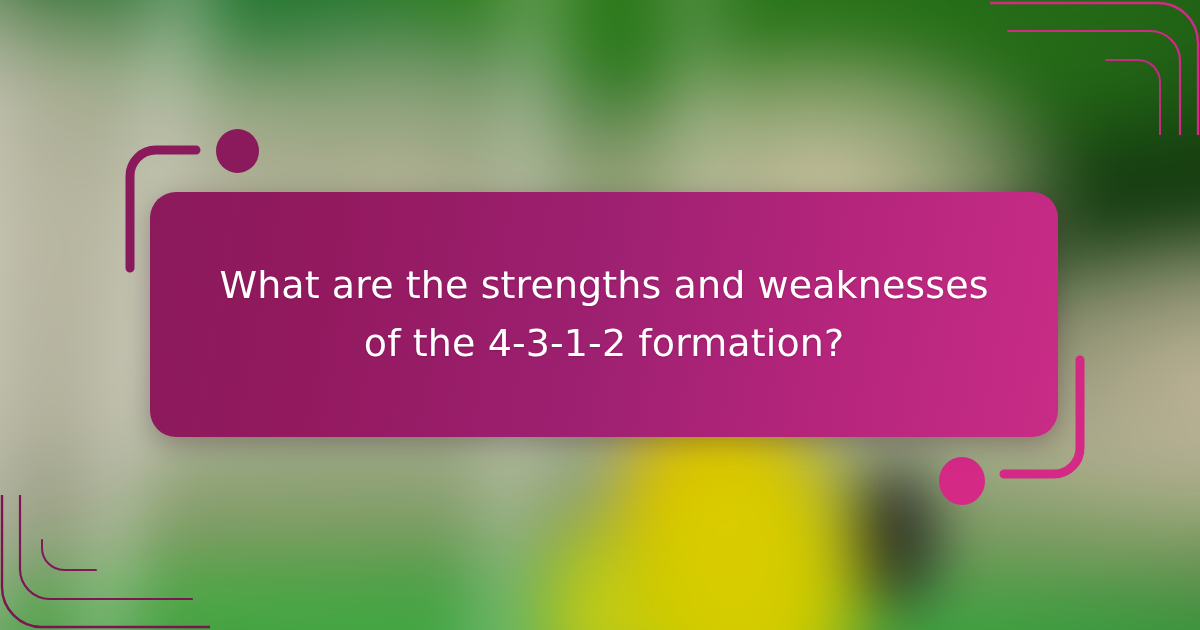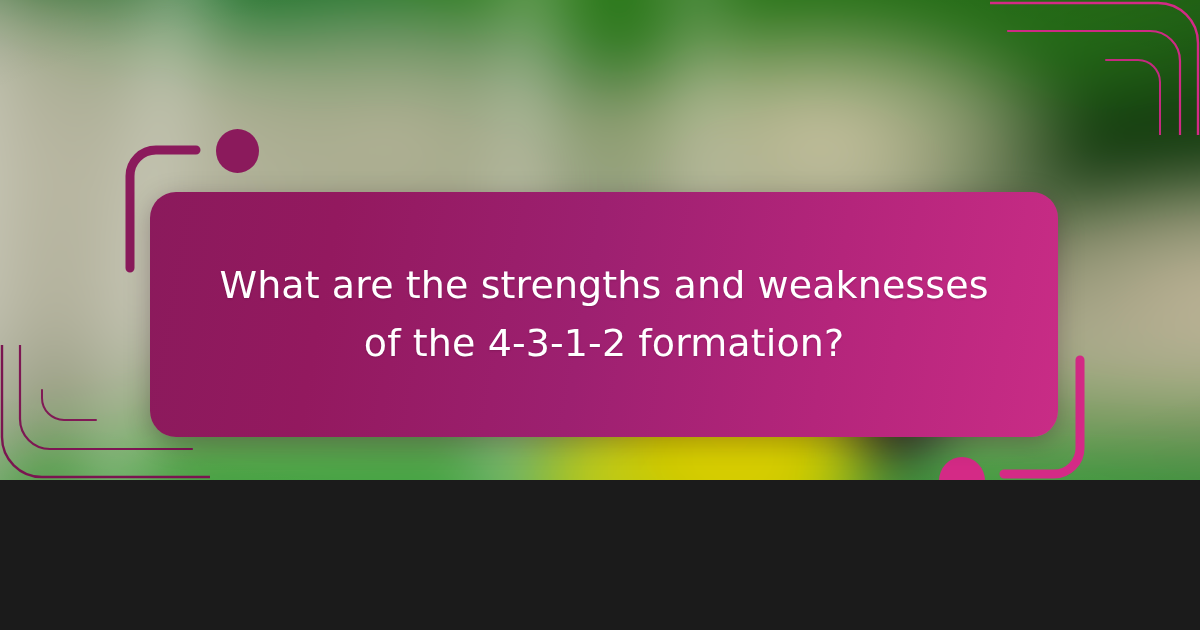--- a/index.html
+++ b/index.html
@@ -4,21 +4,21 @@
 <title>Question Card</title>
 <style>
   html, body {
     margin: 0;
     padding: 0;
     background: #1b1b1b;
   }
   .stage {
     position: relative;
     width: 1200px;
-    height: 480px;
+    height: 630px;
     overflow: hidden;
     font-family: "DejaVu Sans", sans-serif;
     background: #8a9080;
   }
 
   
   .bg-photo {
     position: absolute;
     inset: -60px;
     filter: blur(26px) saturate(1.12);

